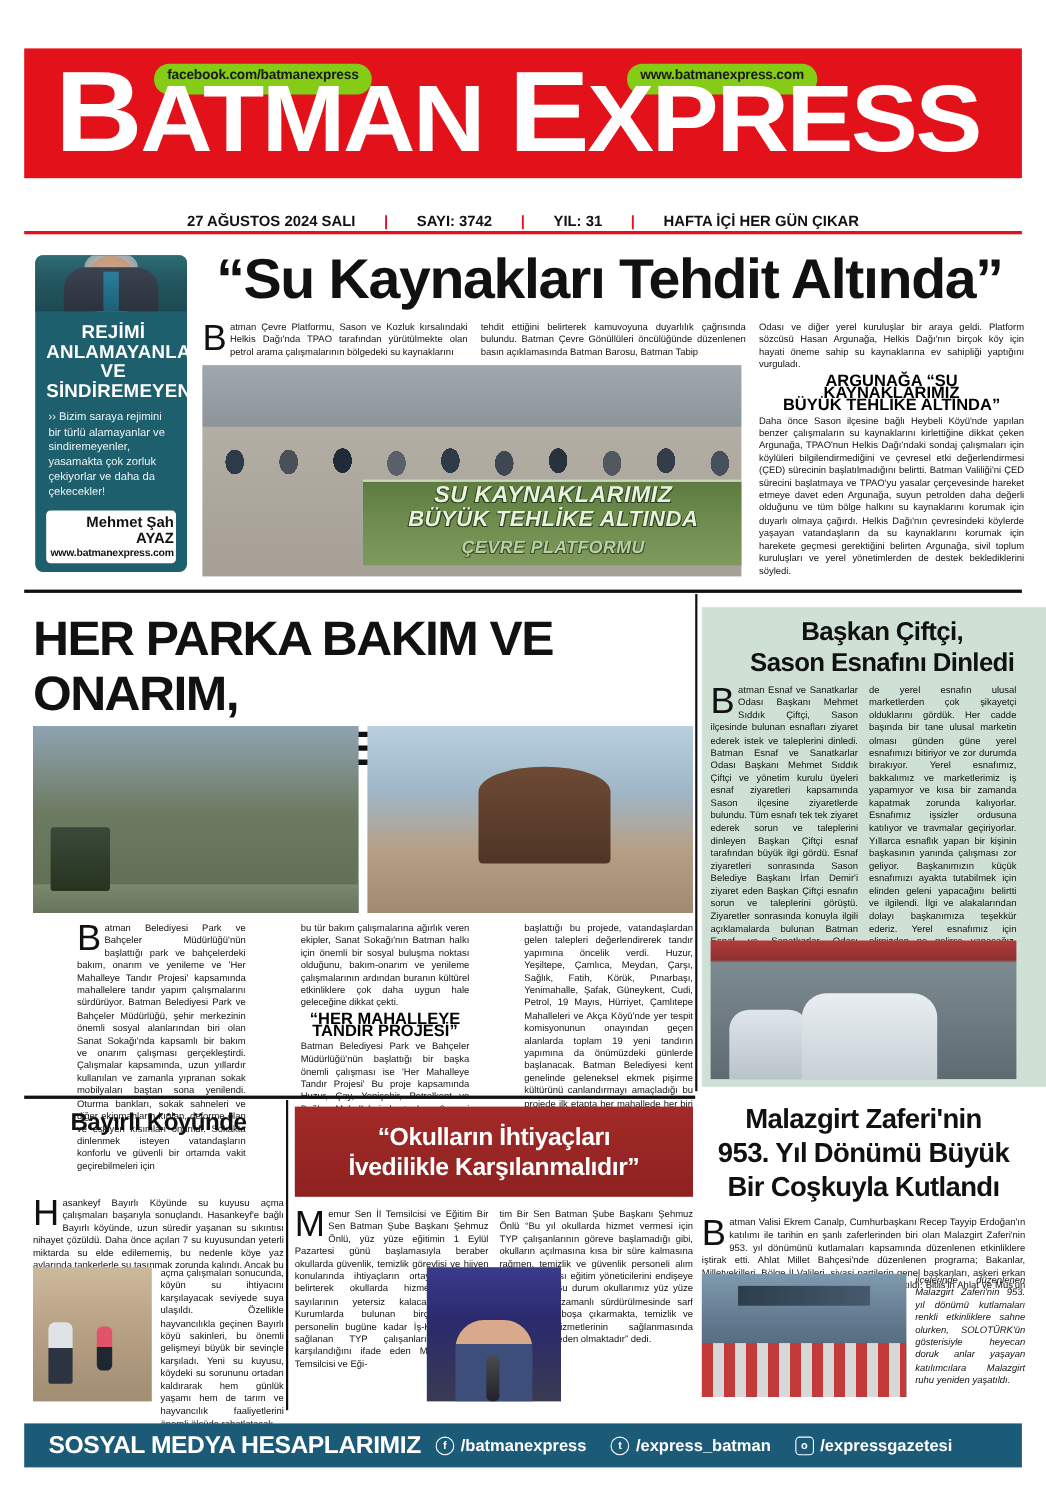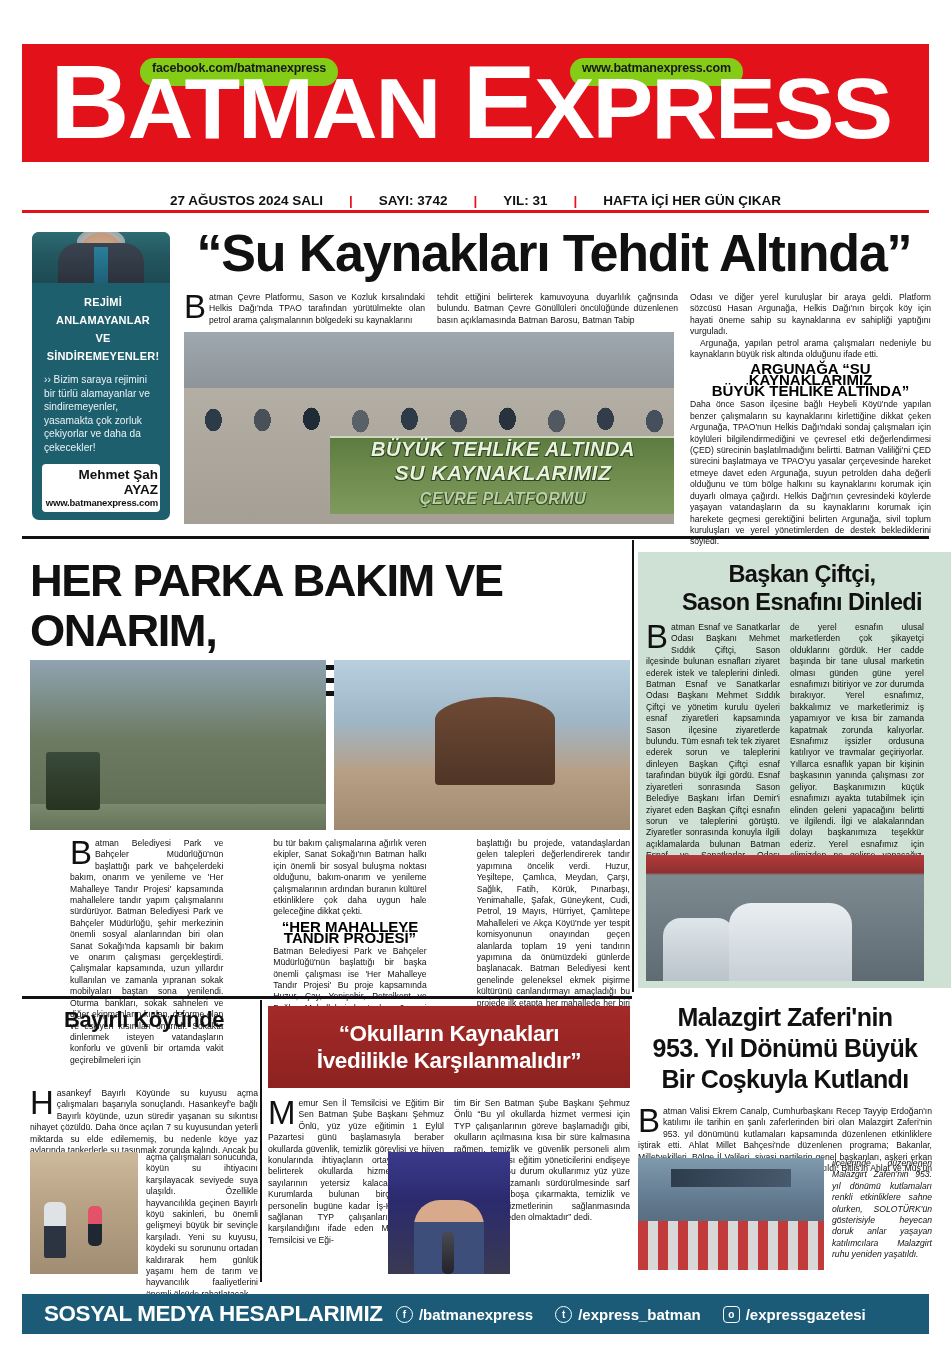--- a/index.html
+++ b/index.html
@@ -62,21 +62,21 @@
   }
   .colbox-photo:after{
     content:""; position:absolute; left:26px; bottom:0; width:86px; height:40px;
     background: linear-gradient(180deg,#3a4350,#2b323c); border-radius: 20px 20px 0 0;
   }
   .colbox-photo:before{
     content:""; position:absolute; left:62px; bottom:0; width:14px; height:36px;
     background: linear-gradient(180deg,#2a7f9b,#1d5f77); z-index:2;
   }
   .colbox-title {
-    color:#fff; font-weight: 800; font-size: 11px; line-height: 18px;
+    color:#fff; font-weight: 800; font-size: 17px; line-height: 18px;
     text-align:center; padding: 10px 6px 6px 10px; letter-spacing: 0.2px;
   }
   .colbox-text {
     color:#eaf3f5; font-size: 10.2px; line-height: 13.5px;
     padding: 2px 12px 6px 12px; text-align:left;
   }
   .colbox-name {
     margin: 4px 10px 8px 10px; background:#fff; border-radius:4px;
     text-align:right; padding: 3px 2px 4px 2px;
   }
@@ -301,33 +301,32 @@
 
   <div class="lead-cols">
     <div class="lead-col">
       <div class="body-txt dropcap">Batman Çevre Platformu, Sason ve Kozluk kırsalındaki Helkis Dağı'nda TPAO tarafından yürütülmekte olan petrol arama çalışmalarının bölgedeki su kaynaklarını</div>
     </div>
     <div class="lead-col">
       <div class="body-txt">tehdit ettiğini belirterek kamuvoyuna duyarlılık çağrısında bulundu. Batman Çevre Gönüllüleri öncülüğünde düzenlenen basın açıklamasında Batman Barosu, Batman Tabip</div>
     </div>
     <div class="lead-col">
       <div class="body-txt">Odası ve diğer yerel kuruluşlar bir araya geldi. Platform sözcüsü Hasan Argunağa, Helkis Dağı'nın birçok köy için hayati öneme sahip su kaynaklarına ev sahipliği yaptığını vurguladı.</div>
-      <div class="body-txt" style="text-indent:10px">Argunağa, yapılan petrol arama çalışmaları nedeniyle bu kaynakların büyük risk altında olduğunu ifade etti.</div>
       <div class="sub-center">ARGUNAĞA “SU KAYNAKLARIMIZ</div>
       <div class="sub-center" style="margin-top:-3px">BÜYÜK TEHLİKE ALTINDA”</div>
       <div class="body-txt">Daha önce Sason ilçesine bağlı Heybeli Köyü'nde yapılan benzer çalışmaların su kaynaklarını kirlettiğine dikkat çeken Argunağa, TPAO'nun Helkis Dağı'ndaki sondaj çalışmaları için köylüleri bilgilendirmediğini ve çevresel etki değerlendirmesi (ÇED) sürecinin başlatılmadığını belirtti. Batman Valiliği'ni ÇED sürecini başlatmaya ve TPAO'yu yasalar çerçevesinde hareket etmeye davet eden Argunağa, suyun petrolden daha değerli olduğunu ve tüm bölge halkını su kaynaklarını korumak için duyarlı olmaya çağırdı. Helkis Dağı'nın çevresindeki köylerde yaşayan vatandaşların da su kaynaklarını korumak için harekete geçmesi gerektiğini belirten Argunağa, sivil toplum kuruluşları ve yerel yönetimlerden de destek beklediklerini söyledi.</div>
     </div>
   </div>
 
   <div class="lead-photo">
     <div class="lp-top"></div>
     <div class="lp-crowd"></div>
     <div class="lp-banner">
+      <div class="bl">SU KAYNAKLARIMIZ</div>
       <div class="bl bl2">BÜYÜK TEHLİKE ALTINDA</div>
-      <div class="bl">SU KAYNAKLARIMIZ</div>
       <div class="bl bl3">ÇEVRE PLATFORMU</div>
     </div>
   </div>
 
   <div class="rule" style="left:22px; top:536px; width:907px; height:3px;"></div>
   <div class="rule" style="left:632px; top:540px; width:2px; height:452px; background:#111;"></div>
 
   <div class="parks-head">
     <div>HER PARKA BAKIM VE ONARIM,</div>
     <div>HER MAHALLEYE TANDIR</div>
@@ -375,21 +374,21 @@
   <div class="bay-body">
     <div class="body-txt dropcap">Hasankeyf Bayırlı Köyünde su kuyusu açma çalışmaları başarıyla sonuçlandı. Hasankeyf'e bağlı Bayırlı köyünde, uzun süredir yaşanan su sıkıntısı nihayet çözüldü. Daha önce açılan 7 su kuyusundan yeterli miktarda su elde edilememiş, bu nedenle köye yaz aylarında tankerlerle su taşınmak zorunda kalındı. Ancak bu yıl yapılan su kuyusu</div>
   </div>
   <div class="bay-photo"></div>
   <div class="bay-body2">
     <div class="body-txt">açma çalışmaları sonucunda, köyün su ihtiyacını karşılayacak seviyede suya ulaşıldı. Özellikle hayvancılıkla geçinen Bayırlı köyü sakinleri, bu önemli gelişmeyi büyük bir sevinçle karşıladı. Yeni su kuyusu, köydeki su sorununu ortadan kaldırarak hem günlük yaşamı hem de tarım ve hayvancılık faaliyetlerini önemli ölçüde rahatlatacak.</div>
   </div>
 
   <div class="school-box">
     <div class="school-head">
-      <div>“Okulların Kaynakları</div>
+      <div>“Okulların İhtiyaçları</div>
       <div>İvedilikle Karşılanmalıdır”</div>
     </div>
   </div>
   <div class="school-cols">
     <div class="school-col">
       <div class="body-txt dropcap">Memur Sen İl Temsilcisi ve Eğitim Bir Sen Batman Şube Başkanı Şehmuz Önlü, yüz yüze eğitimin 1 Eylül Pazartesi günü başlamasıyla beraber okullarda güvenlik, temizlik görevlisi ve hijyen konularında ihtiyaçların ortaya çıkacağını belirterek okullarda hizmetli personel sayılarının yetersiz kalacağını söyledi. Kurumlarda bulunan birçok hizmetli personelin bugüne kadar İş-Kur tarafından sağlanan TYP çalışanları aracılığıyla karşılandığını ifade eden Memur Sen İl Temsilcisi ve Eği-</div>
     </div>
     <div class="school-col">
       <div class="body-txt">tim Bir Sen Batman Şube Başkanı Şehmuz Önlü “Bu yıl okullarda hizmet vermesi için TYP çalışanlarının göreve başlamadığı gibi, okulların açılmasına kısa bir süre kalmasına rağmen, temizlik ve güvenlik personeli alım ilanın olmaması eğitim yöneticilerini endişeye sevk ediyor. Bu durum okullarımız yüz yüze eğitimin tam zamanlı sürdürülmesinde sarf ettiği gayreti boşa çıkarmakta, temizlik ve güvenlik hizmetlerinin sağlanmasında aksaklıklara neden olmaktadır” dedi.</div>
     </div>

